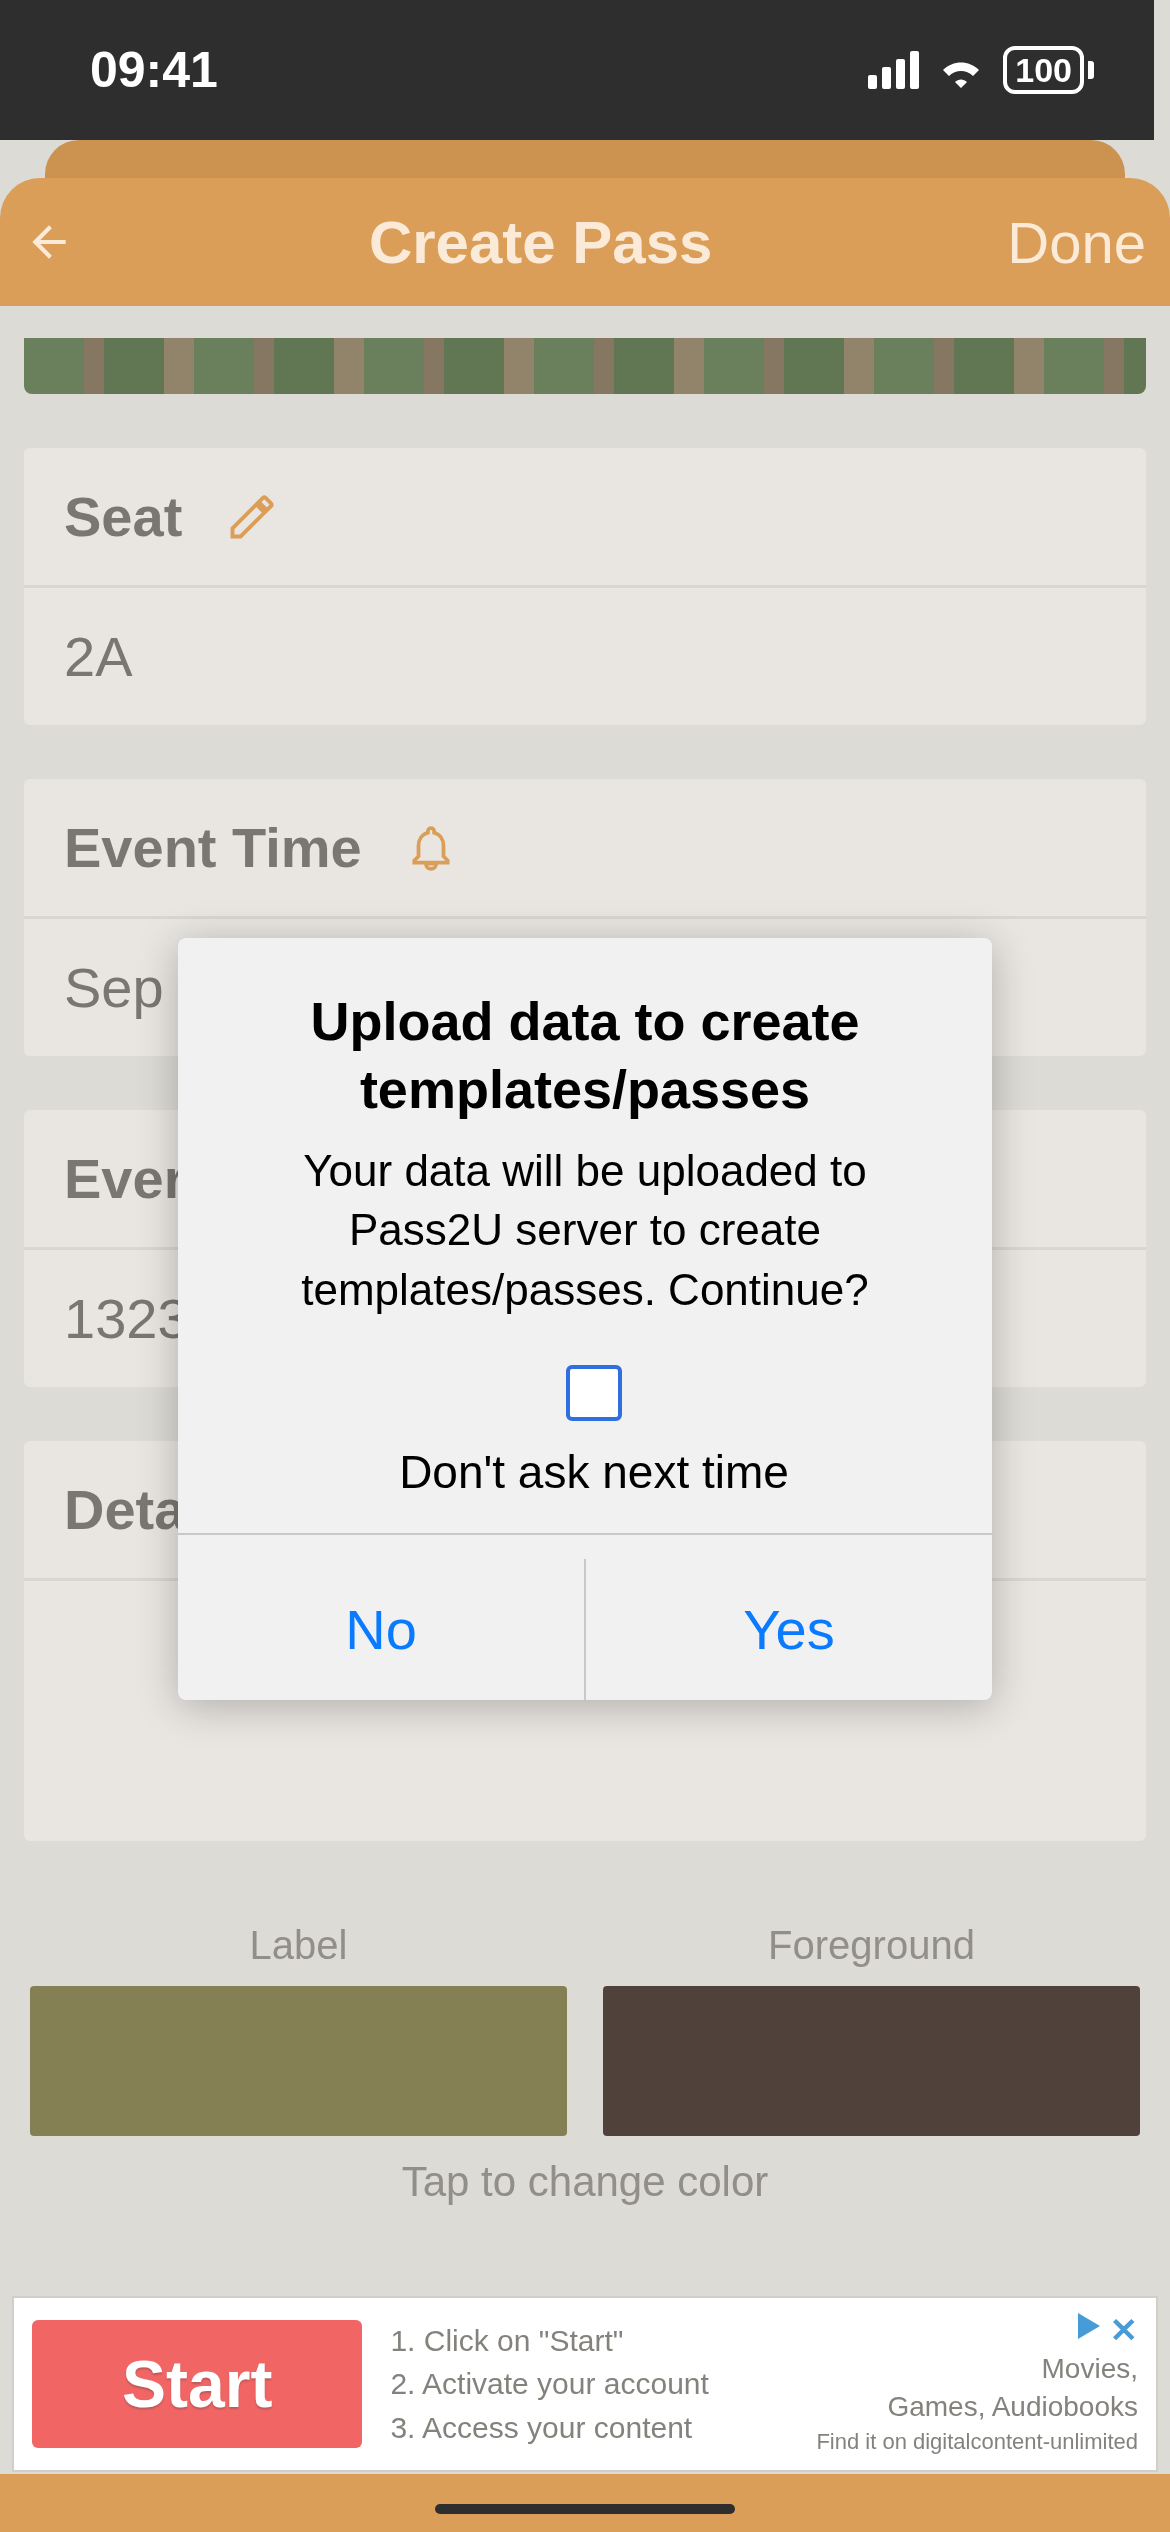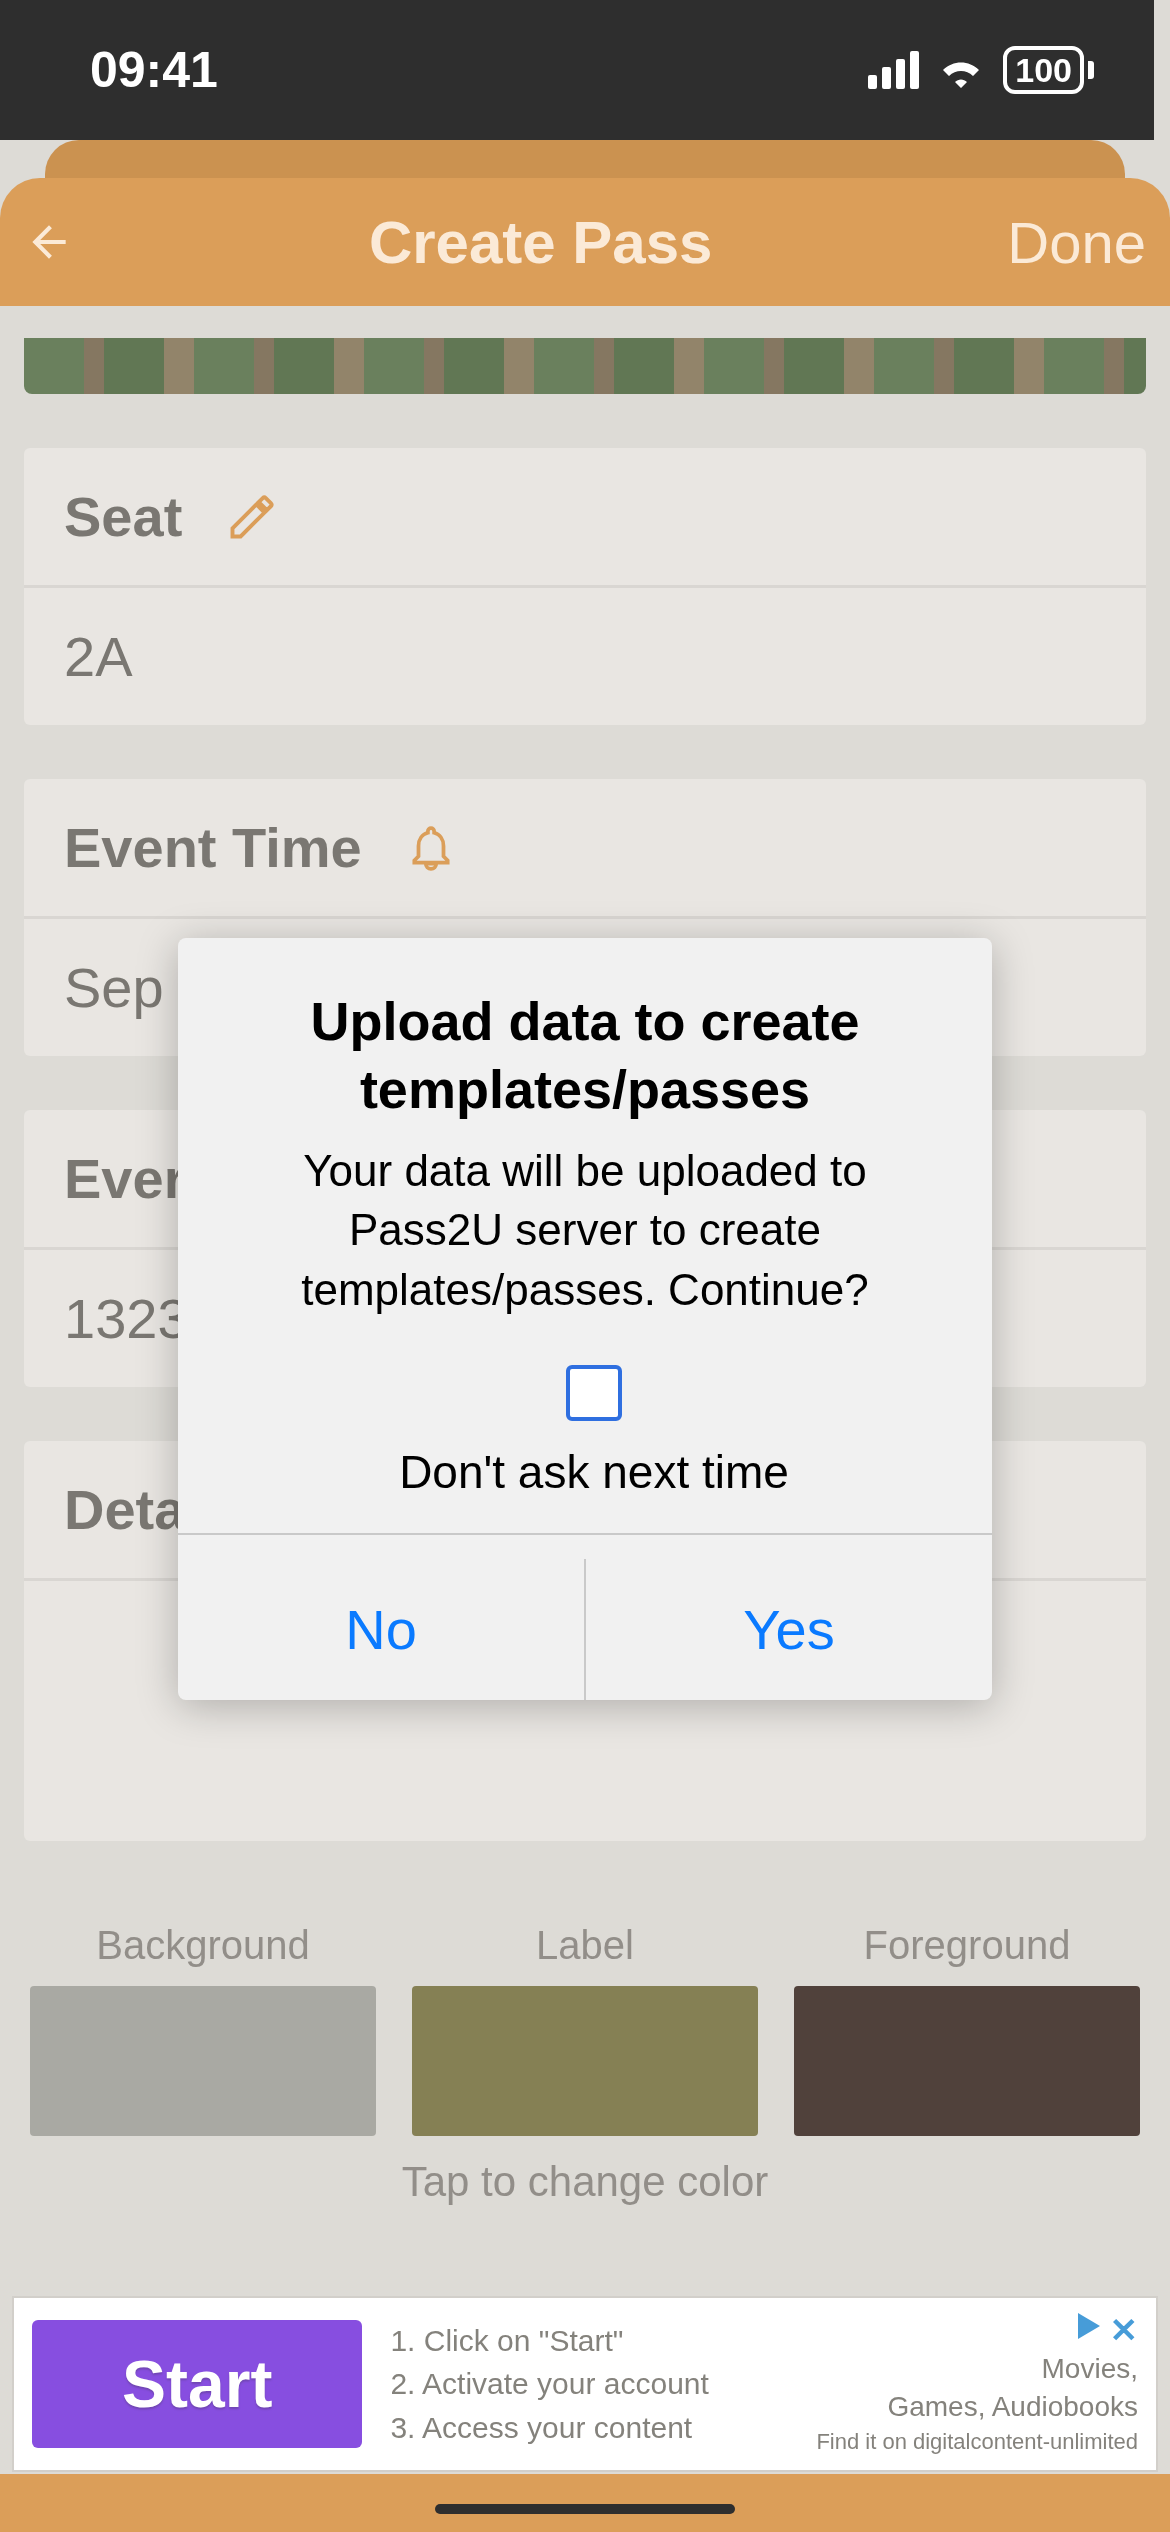--- a/index.html
+++ b/index.html
@@ -81,21 +81,21 @@
   .swatch-fg { background: #2a1810; }
   .tap-hint { text-align:center; color:#7a766f; font-size:42px; margin-top:22px; }
 
   
   .ad-banner {
     position: absolute; left: 12px; right: 12px; bottom: 60px; height: 176px;
     background: #fff; border: 2px solid #c8c5bf; display:flex; align-items:center;
     padding: 0 18px; gap: 28px;
   }
   .start-btn {
-    background: #6d28d9; color:#fff; font-size:66px; font-weight:700;
+    background: #ef4444; color:#fff; font-size:66px; font-weight:700;
     padding: 26px 90px; border-radius:6px; text-shadow: 0 2px 2px rgba(0,0,0,0.25);
   }
   .ad-lines { flex:1; color:#6a6760; font-size:30px; line-height:1.45; }
   .ad-right { text-align:right; color:#6a6760; font-size:28px; display:flex; flex-direction:column; align-items:flex-end; gap:6px;}
   .ad-icons { display:flex; gap:10px; }
   .ad-tri { width:0;height:0;border-left:22px solid #1f87d0;border-top:13px solid transparent;border-bottom:13px solid transparent;}
   .ad-x { color:#1f87d0; font-size:34px; font-weight:700; line-height:1;}
 
   
   .bottom-strip {
@@ -202,24 +202,20 @@
 
   <div class="card">
     <div class="card-header" style="border-bottom:3px solid #d1cec8">
       <span class="card-header-label">Deta</span>
     </div>
     <div class="card-body tall-body"></div>
   </div>
 
   <div class="colors-row">
     <div class="color-col">
-      <span class="color-label">Background</span>
-      <div class="color-swatch swatch-bg"></div>
-    </div>
-    <div class="color-col">
       <span class="color-label">Label</span>
       <div class="color-swatch swatch-label"></div>
     </div>
     <div class="color-col">
       <span class="color-label">Foreground</span>
       <div class="color-swatch swatch-fg"></div>
     </div>
   </div>
   <div class="tap-hint">Tap to change color</div>
 

